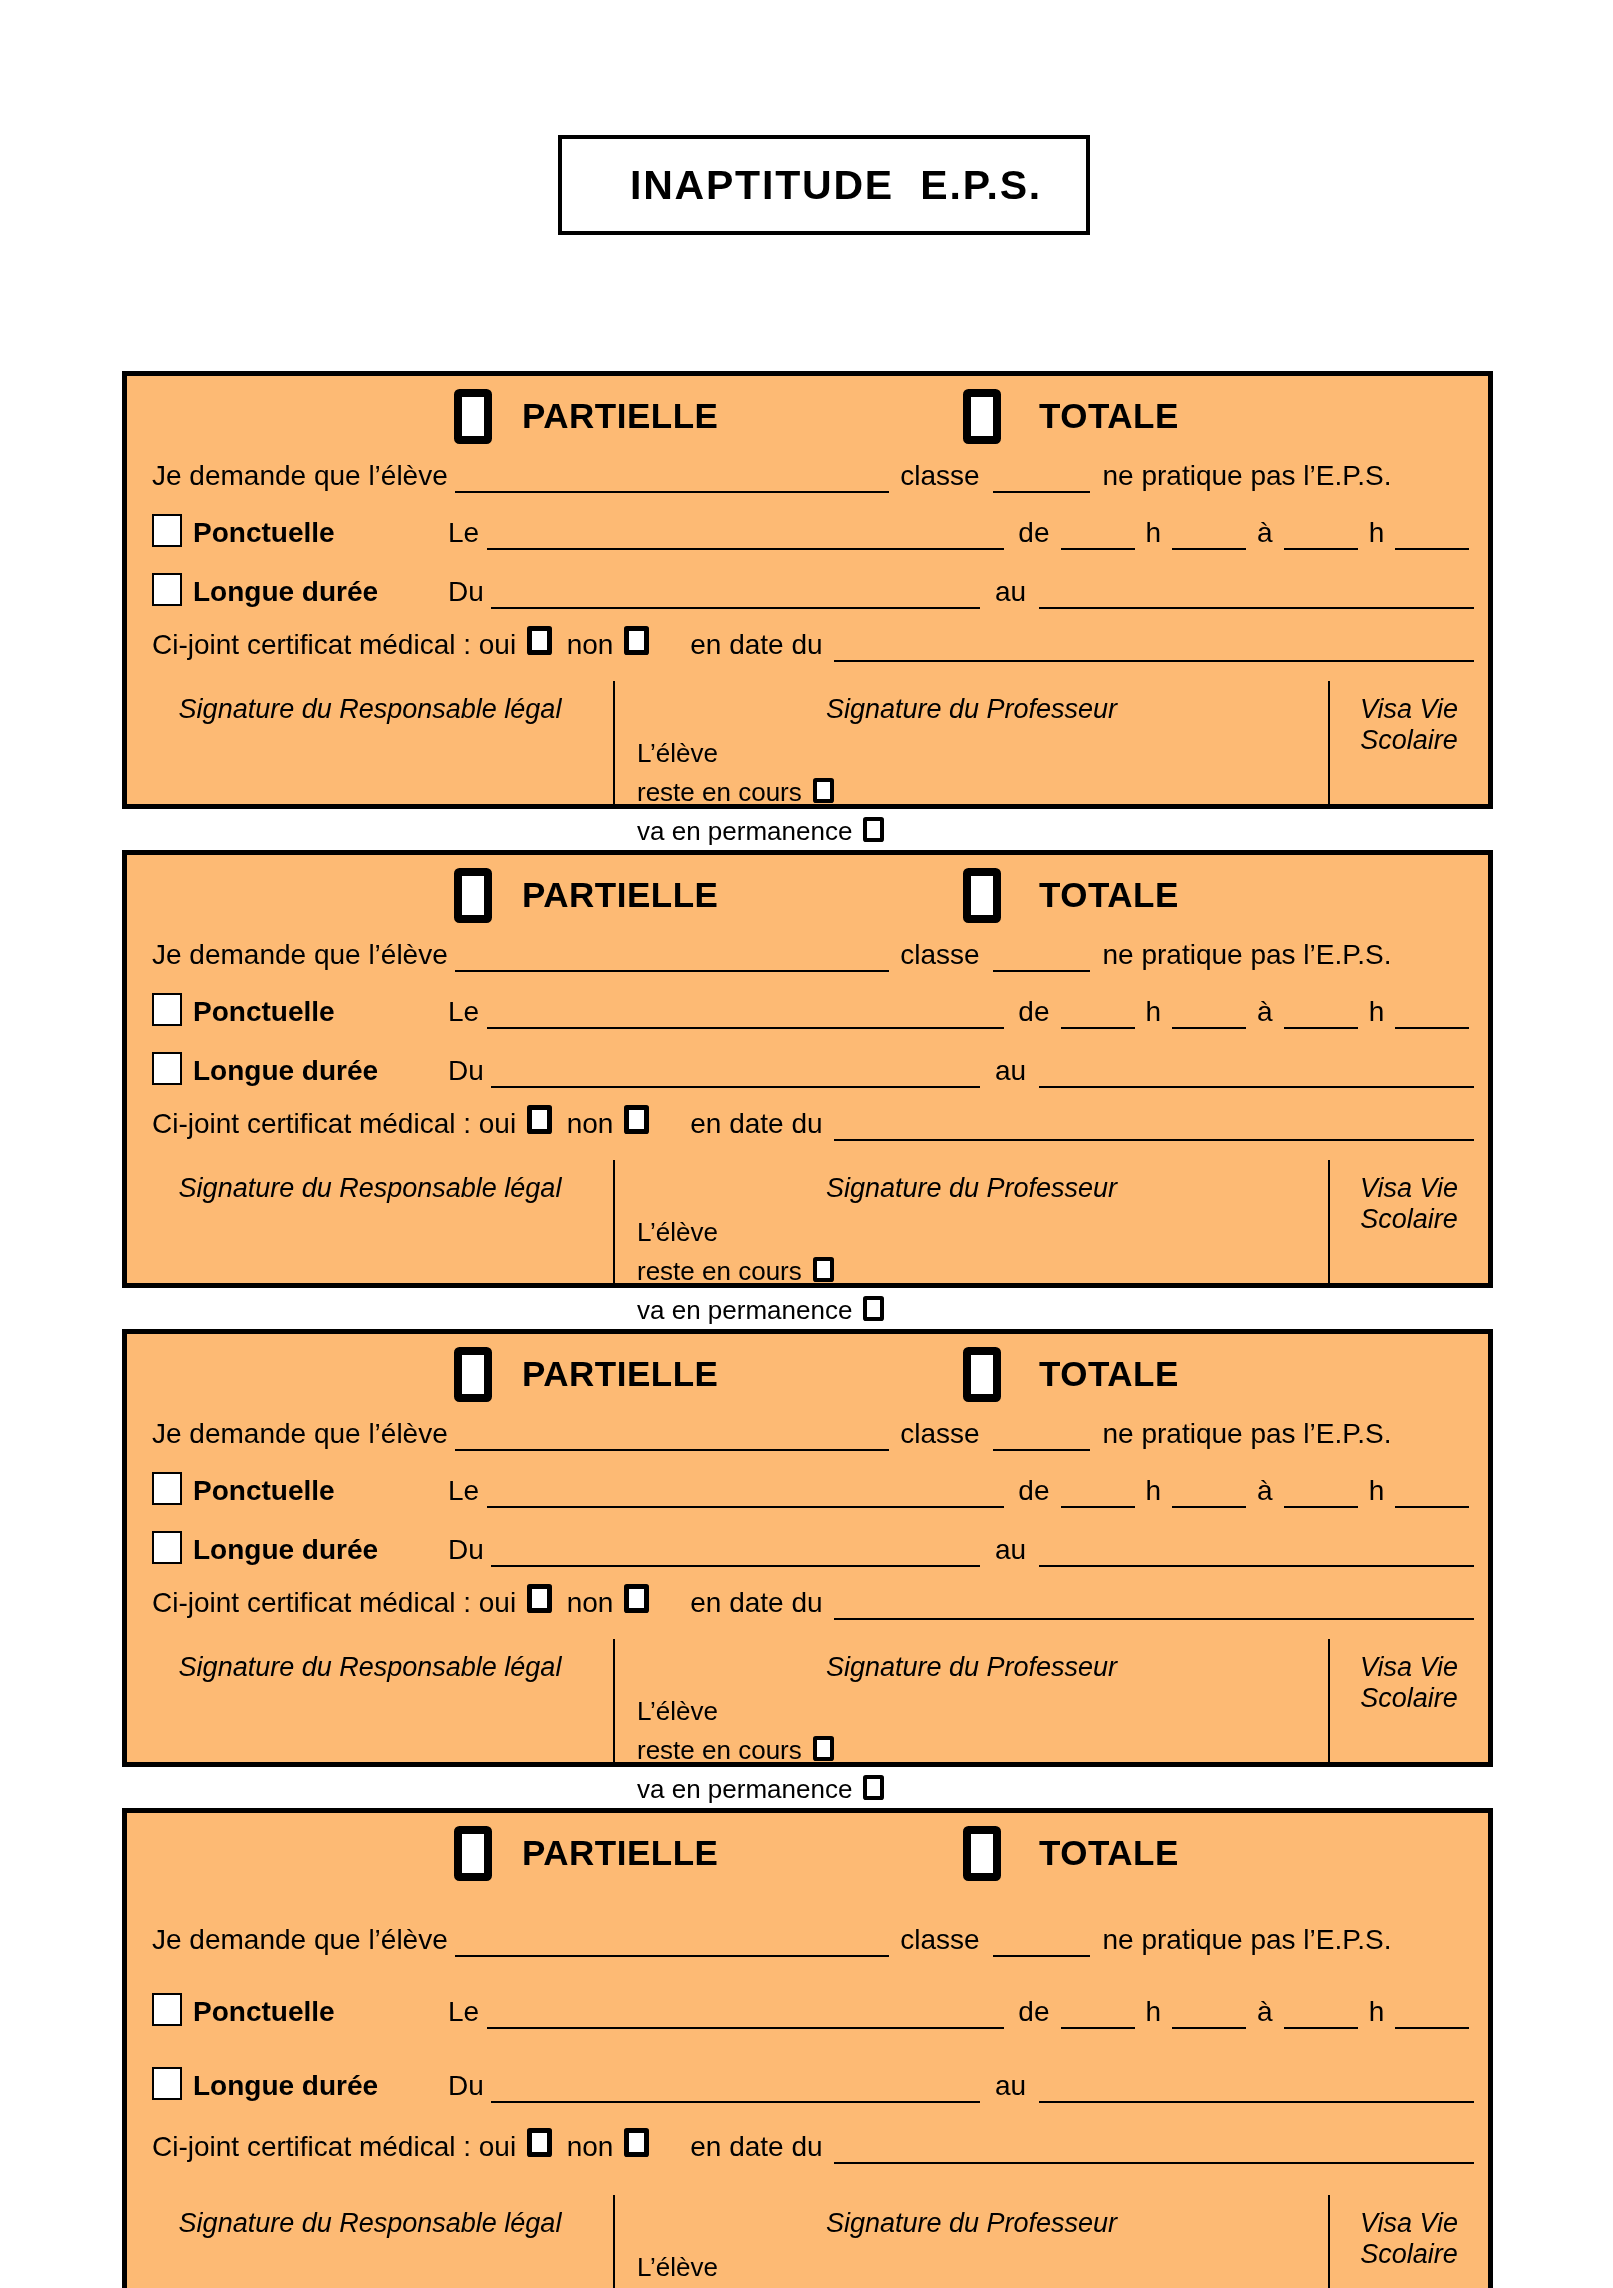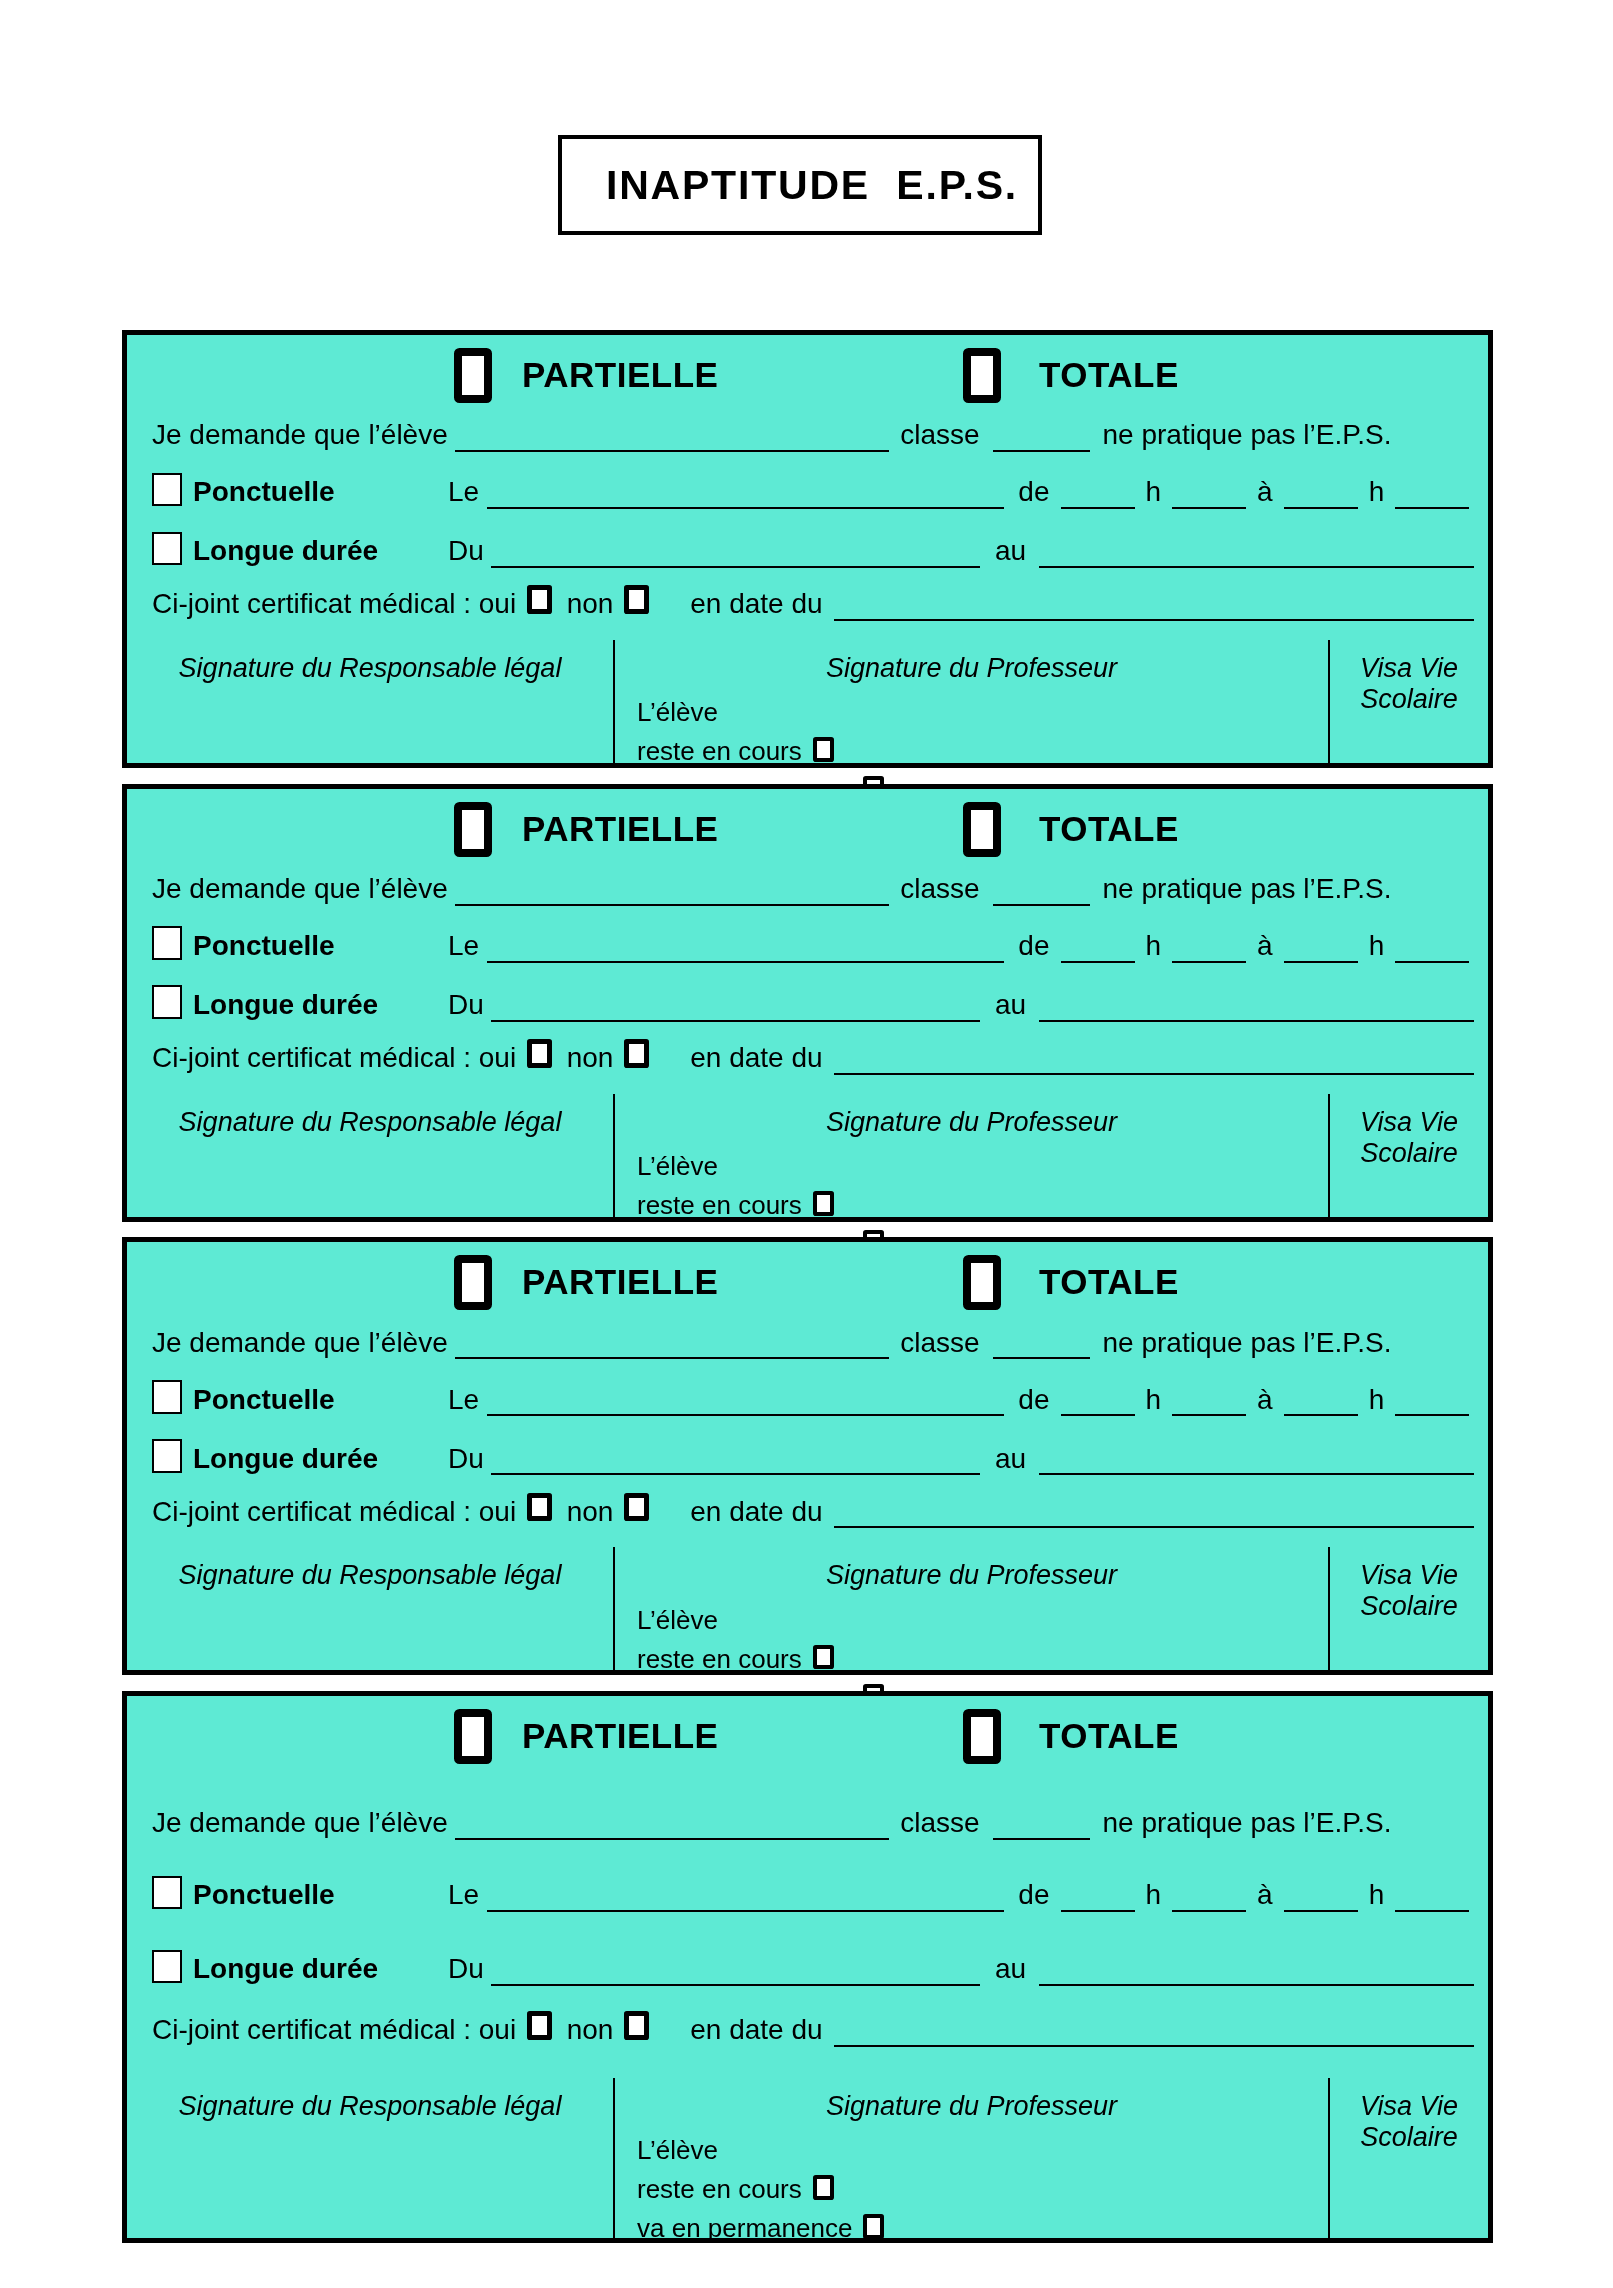--- a/index.html
+++ b/index.html
@@ -1,26 +1,26 @@
 <!DOCTYPE html>
 <html style="font-size:14.8px"><head>
 <meta charset="utf-8">
 <style>
   html,body{margin:0;padding:0;background:#ffffff;}
   body{width:1613px;height:2289px;position:relative;font-family:"Liberation Sans",sans-serif;color:#000;}
   .page{position:absolute;inset:0;background:#fff;}
 
   
-  .title-box{position:absolute;left:558px;top:135px;width:484px;height:100px;border:4.6px solid #000;
+  .title-box{position:absolute;left:558px;top:135px;width:532px;height:100px;border:4.6px solid #000;
              display:flex;align-items:center;justify-content:center;box-sizing:border-box;padding-left:24px;}
   .title-box span{font-size:41px;font-weight:bold;letter-spacing:1.8px;white-space:pre;}
 
   
   .slips{position:absolute;left:122px;top:330px;width:1371px;}
-  .slip{position:relative;border:5.5px solid #000;height:438px;margin-bottom:15.7px;box-sizing:border-box;background:#5eead4;}
+  .slip{position:relative;border:5.5px solid #000;height:438px;margin-bottom:15.7px;box-sizing:border-box;background:#fdba74;margin-top:41px;}
   .slip:last-child{height:552px;margin-bottom:0;}
 
   
   .hd{position:absolute;top:13px;}
   .hd-chk1{left:327px;}
   .hd-lbl1{left:395px;top:20px;}
   .hd-chk2{left:836px;}
   .hd-lbl2{left:912px;top:20px;}
   .hd-lbl{font-size:35px;font-weight:bold;letter-spacing:0.5px;}
 

